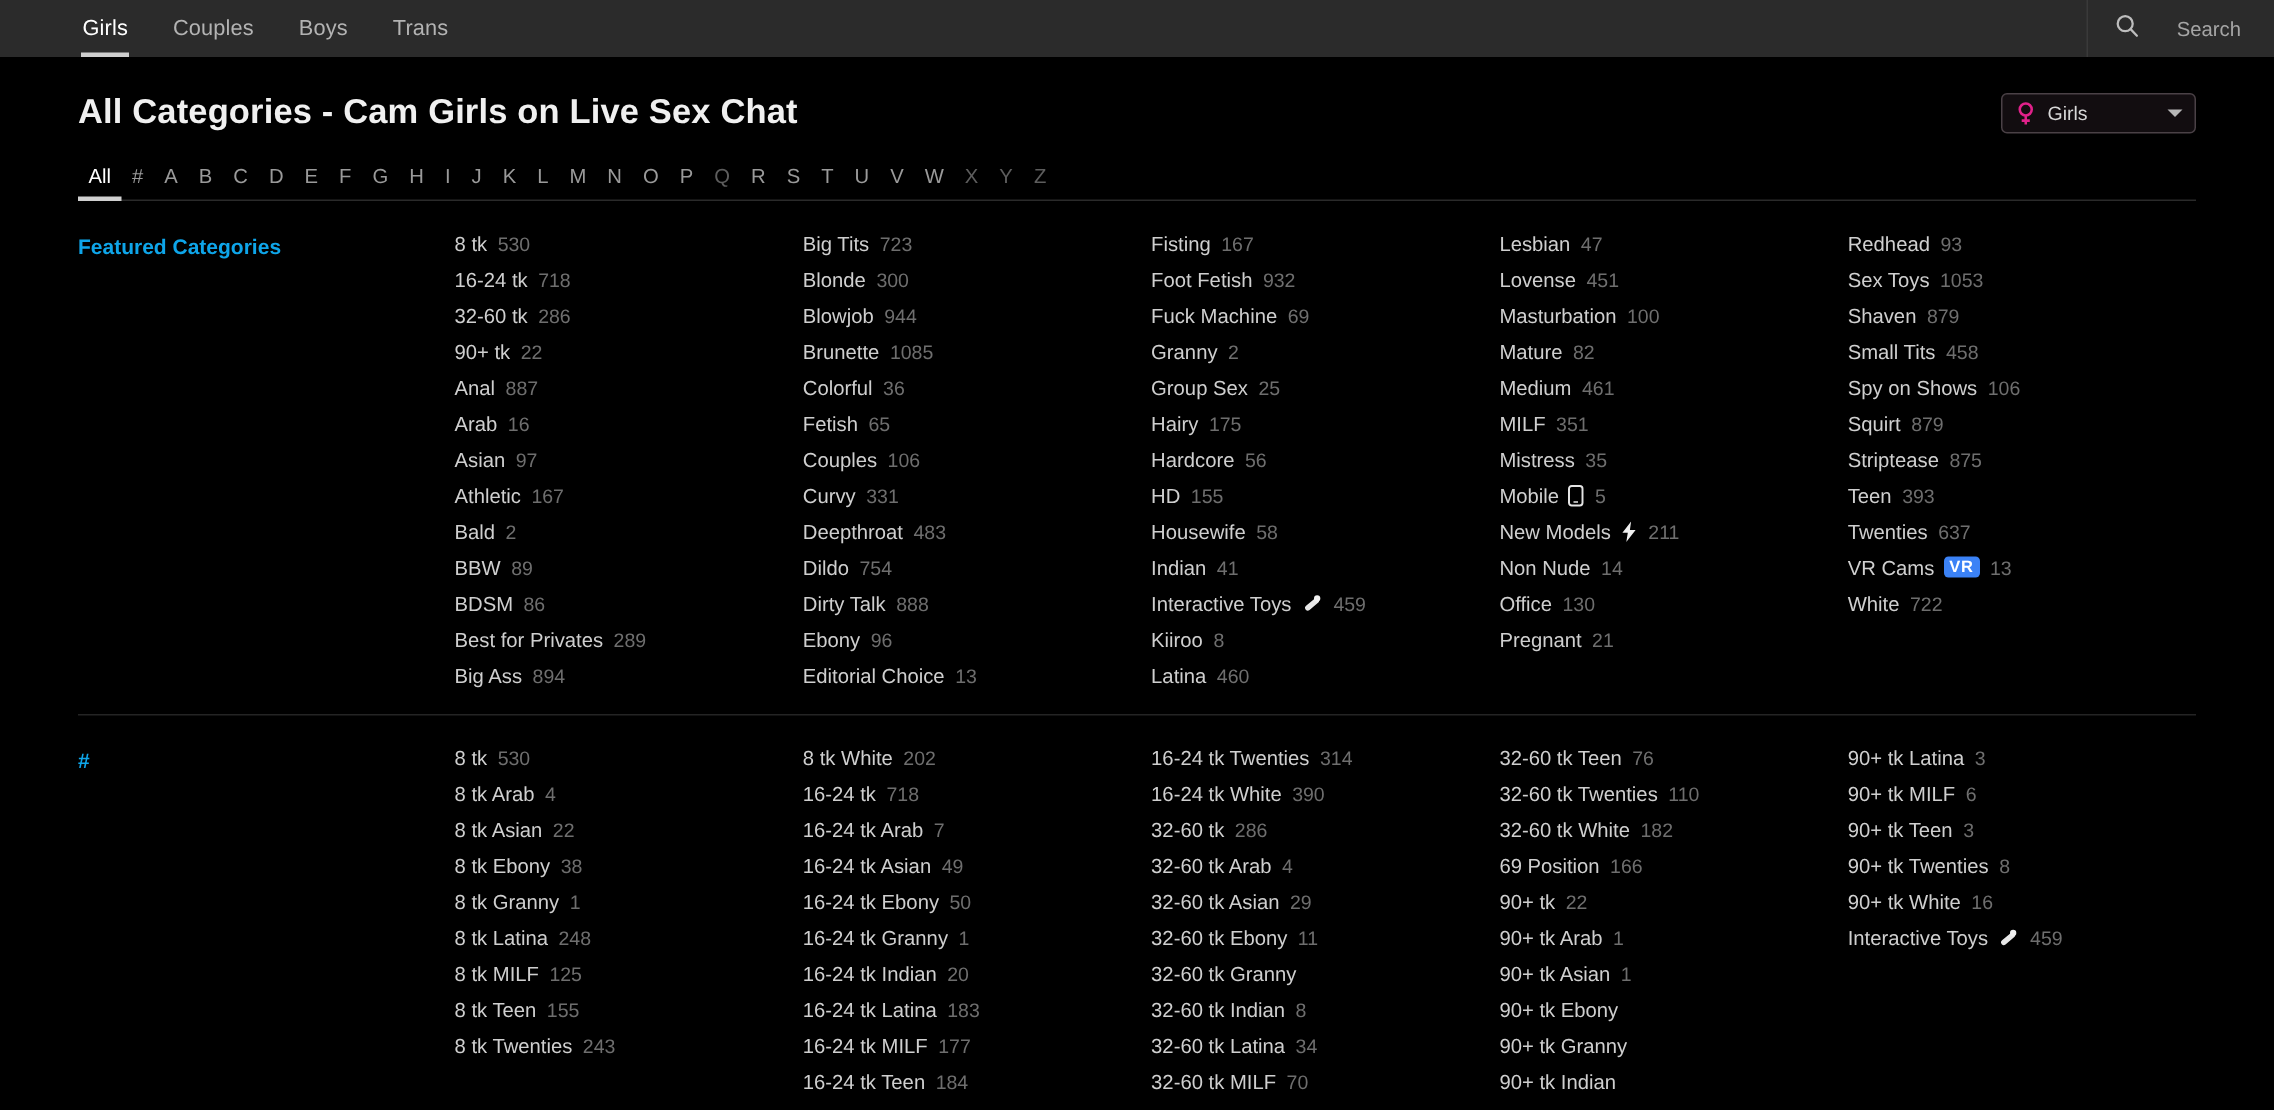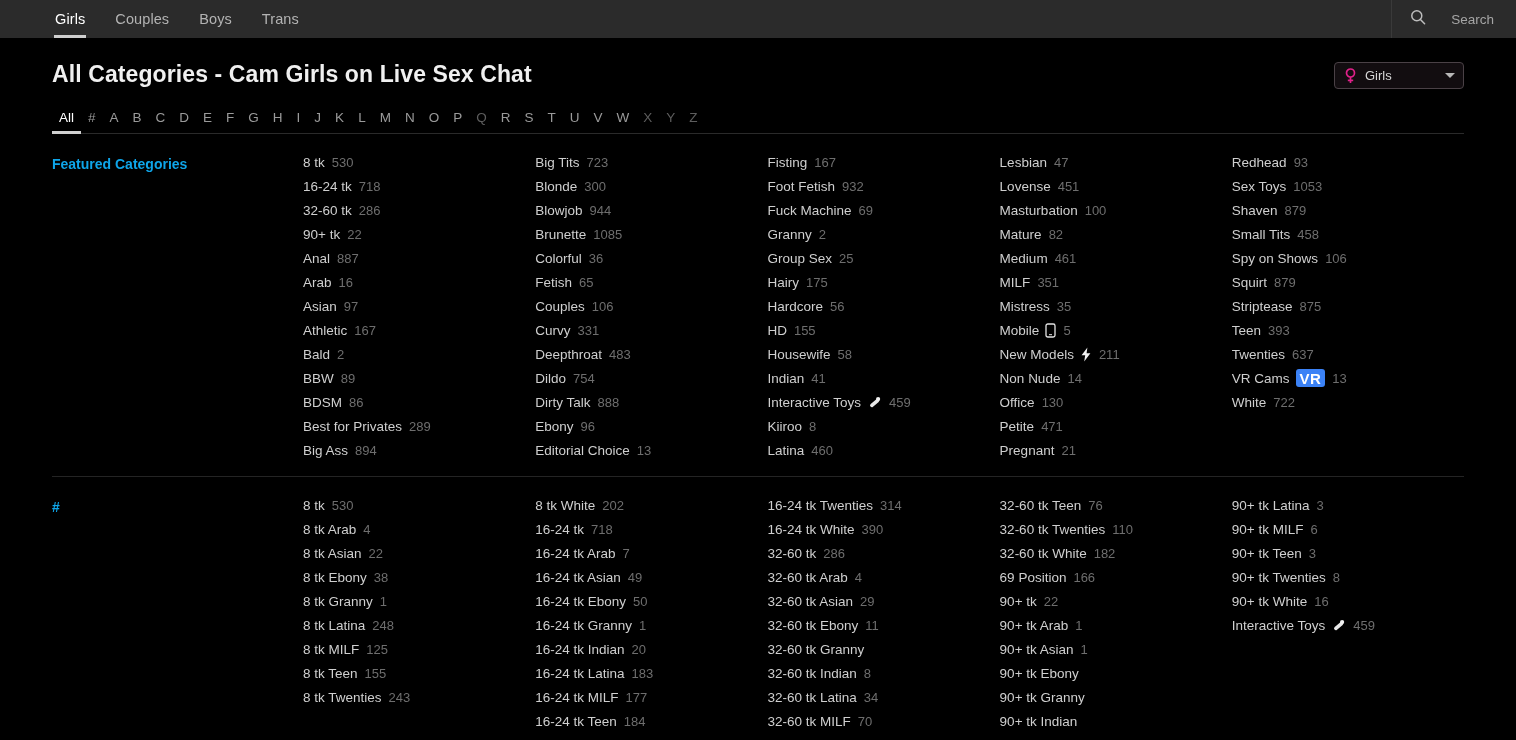--- a/index.html
+++ b/index.html
@@ -191,21 +191,21 @@
     display: inline-flex;
     align-items: center;
     margin-left: 6px;
   }
 
   
   .vr-badge {
     display: inline-block;
     background: #3b82f6;
     color: #ffffff;
-    font-size: 15px;
+    font-size: 11px;
     font-weight: bold;
     letter-spacing: 0.4px;
     border-radius: 3px;
     padding: 2px 4px 1px 4px;
     margin-left: 6px;
     line-height: 1;
   }
 </style>
 </head>
 <body>
@@ -501,24 +501,20 @@
             </div>
             <div class="cat-item">
               <span class="cat-name">Non Nude</span>
               <span class="cat-count">14</span>
             </div>
             <div class="cat-item">
               <span class="cat-name">Office</span>
               <span class="cat-count">130</span>
             </div>
             <div class="cat-item">
-              <span class="cat-name">Petite</span>
-              <span class="cat-count">471</span>
-            </div>
-            <div class="cat-item">
               <span class="cat-name">Pregnant</span>
               <span class="cat-count">21</span>
             </div>
           </div>
           <div class="cat-col">
             <div class="cat-item">
               <span class="cat-name">Redhead</span>
               <span class="cat-count">93</span>
             </div>
             <div class="cat-item">

